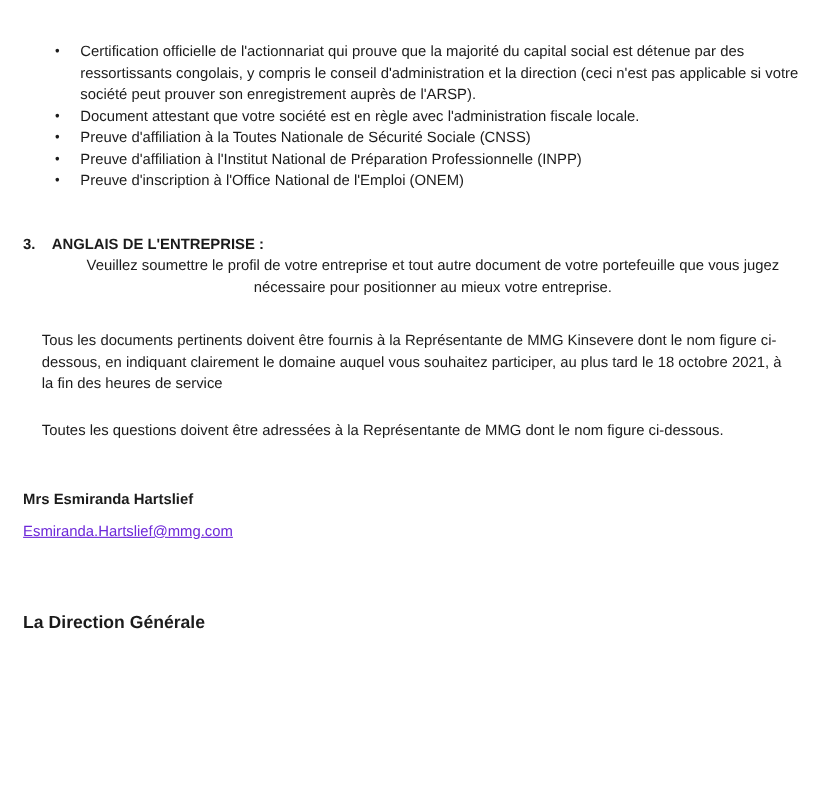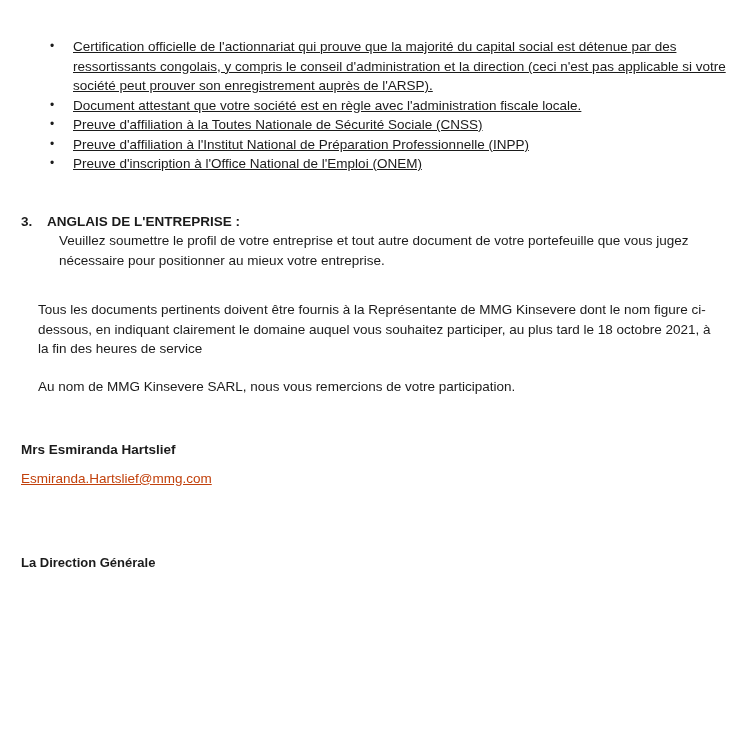--- a/index.html
+++ b/index.html
@@ -20,40 +20,40 @@
     line-height: 19.5px;
   }
   .bullets { list-style: none; margin: 0; padding: 0; }
   .li { display: flex; }
   .marker {
     flex: none;
     width: 23px;
     padding-left: 29px;
     font-size: 12px;
   }
-  .li-text { flex: 1; text-decoration: underline; }
+  .li-text { flex: 1; }
   .section-head {
     display: flex;
     margin-top: 38px;
     font-weight: 700;
   }
   .sec-num { flex: none; width: 26px; }
-  .sec-body { margin-left: 38px; }
+  .sec-body { margin-left: 38px; text-align: center; }
   .para { margin: 17px; }
   .p1 { margin-top: 30px; }
   .p2 { margin-top: 17px; }
   .p3 { margin-top: 22px; }
   .p4 { margin-top: 18px; }
   .sig-name { margin-top: 44px; font-weight: 700; }
   .sig-email-row { margin-top: 9px; }
   .email { text-decoration: underline; cursor: pointer; }
   .closing {
     margin-top: 64px;
     font-weight: 700;
-    font-size: 13px;
+    font-size: 16px;
     line-height: 22px;
   }
 </style>
 </head>
 <body style="background: rgb(255, 255, 255); color: rgb(27, 27, 27);">
 
 <div class="page">
 
   <ul class="bullets">
     <li class="li">
@@ -78,22 +78,22 @@
     </li>
   </ul>
 
   <div class="section-head">
     <span class="sec-num">3.</span>
     <span class="sec-title">ANGLAIS DE L'ENTREPRISE :</span>
   </div>
   <div class="sec-body">Veuillez soumettre le profil de votre entreprise et tout autre document de votre portefeuille que vous jugez nécessaire pour positionner au mieux votre entreprise.</div>
 
   <p class="para p1">Tous les documents pertinents doivent être fournis à la Représentante de MMG Kinsevere dont le nom figure ci-dessous, en indiquant clairement le domaine auquel vous souhaitez participer, au plus tard le 18 octobre 2021, à la fin des heures de service</p>
-  <p class="para p4">Au nom de MMG Kinsevere SARL, nous vous remercions de votre participation.</p>
+  <p class="para p3">Toutes les questions doivent être adressées à la Représentante de MMG dont le nom figure ci-dessous.</p>
 
   <div class="sig-name">Mrs Esmiranda Hartslief</div>
   <div class="sig-email-row">
-    <a class="email" style="color: #c2410c;">Esmiranda.Hartslief@mmg.com</a>
+    <a class="email" style="color: #6d28d9;">Esmiranda.Hartslief@mmg.com</a>
   </div>
 
   <div class="closing">La Direction Générale</div>
 
 </div>
 
 </body></html>

